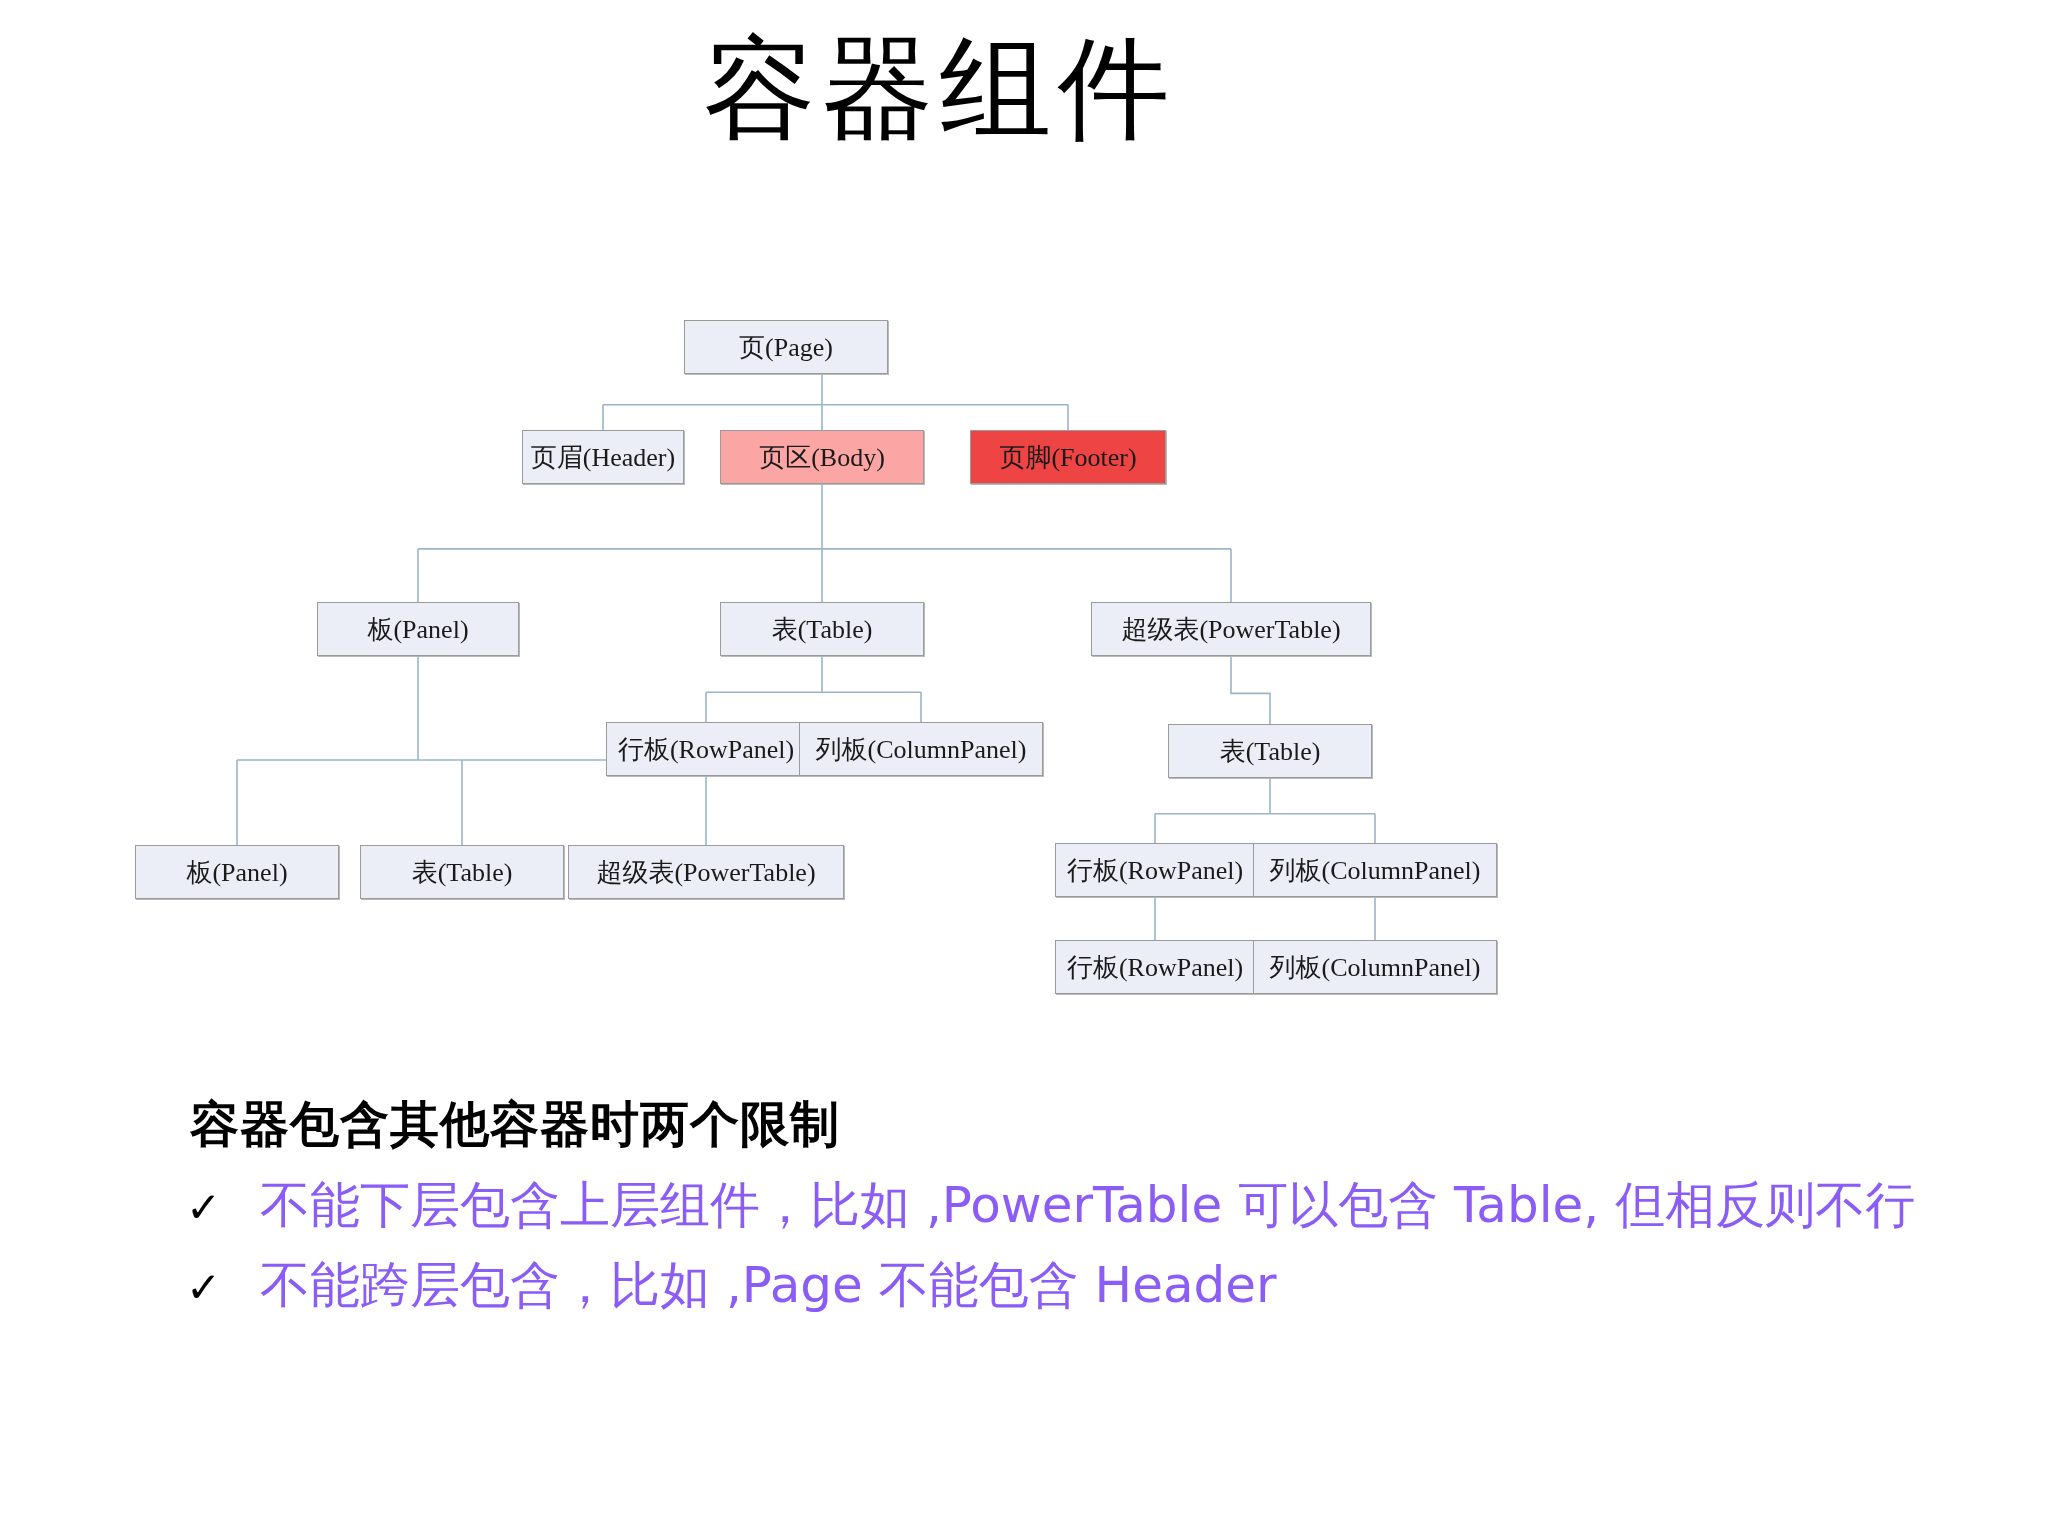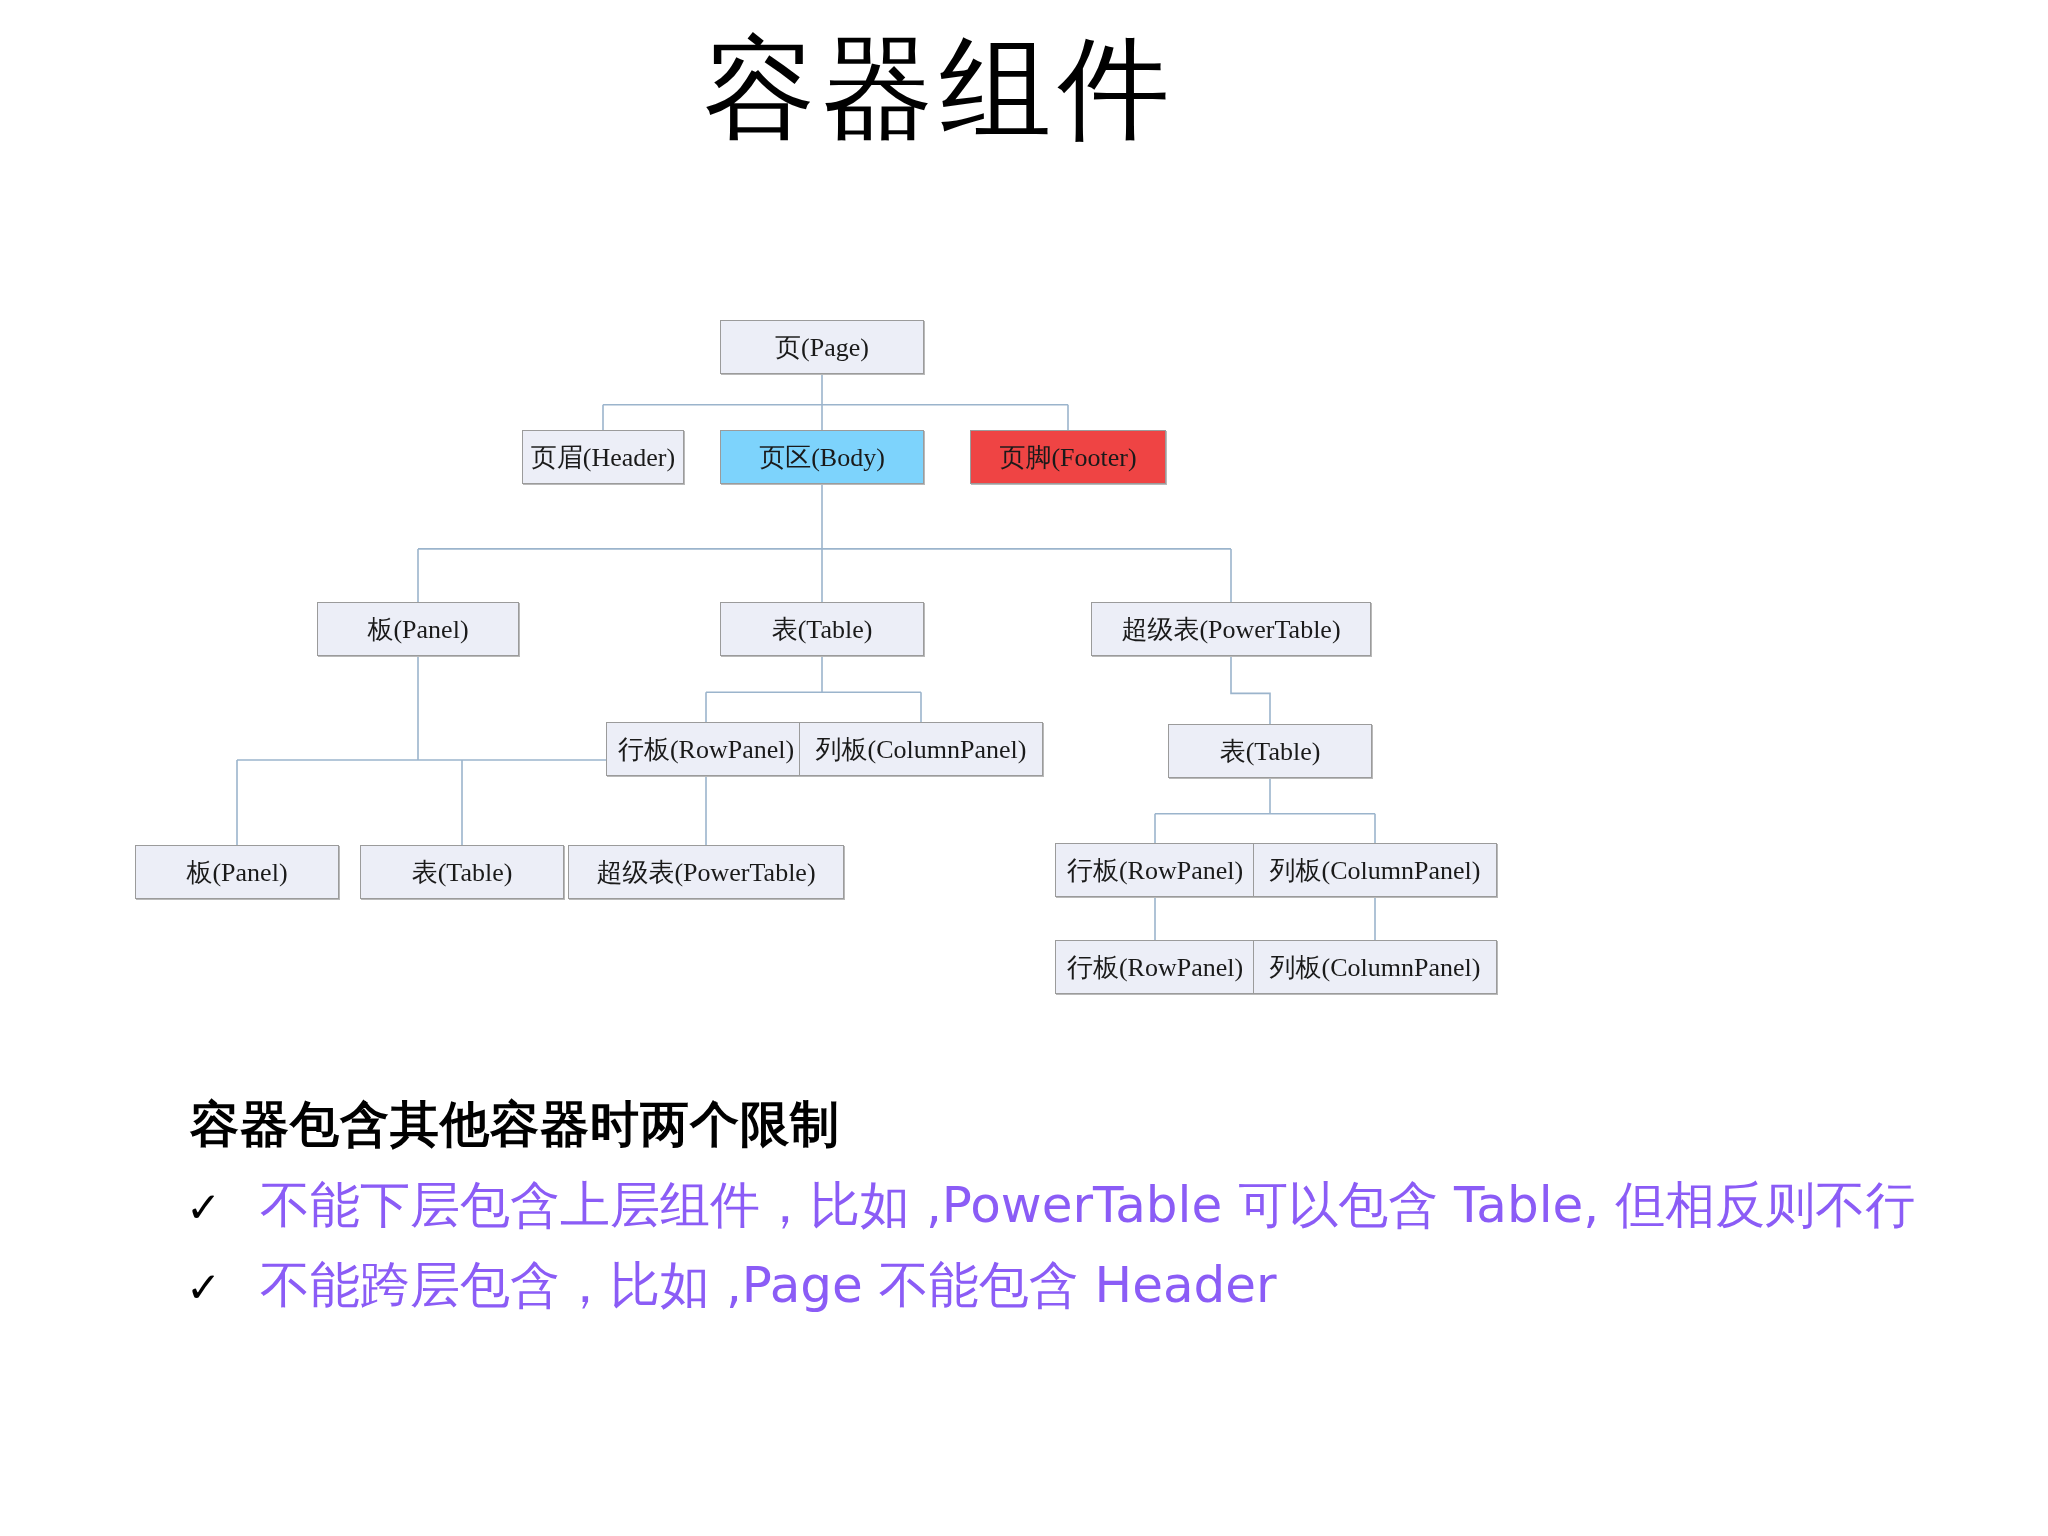--- a/index.html
+++ b/index.html
@@ -108,27 +108,27 @@
         <polyline points="462,759.95 462,845" fill="none" stroke="#9bb4cc" stroke-width="1.6"></polyline>
         <polyline points="706,759.95 706,845" fill="none" stroke="#9bb4cc" stroke-width="1.6"></polyline>
         <polyline points="1270,778 1270,813.75" fill="none" stroke="#9bb4cc" stroke-width="1.6"></polyline>
         <polyline points="1155,813.75 1375,813.75" fill="none" stroke="#9bb4cc" stroke-width="1.6"></polyline>
         <polyline points="1155,813.75 1155,843" fill="none" stroke="#9bb4cc" stroke-width="1.6"></polyline>
         <polyline points="1375,813.75 1375,843" fill="none" stroke="#9bb4cc" stroke-width="1.6"></polyline>
         <polyline points="1155,897 1155,940" fill="none" stroke="#9bb4cc" stroke-width="1.6"></polyline>
         <polyline points="1375,897 1375,940" fill="none" stroke="#9bb4cc" stroke-width="1.6"></polyline>
       </svg>
     <div id="nodes-layer">
-        <div class="node" style="left: 720px; top: 320px; width: 204px; height: 54px; background: rgb(236, 238, 247); border-color: rgb(155, 155, 155);">
+        <div class="node" style="left: 684px; top: 320px; width: 204px; height: 54px; background: rgb(236, 238, 247); border-color: rgb(155, 155, 155);">
           <span>页(Page)</span>
         </div>
         <div class="node" style="left: 522px; top: 430px; width: 162px; height: 54px; background: rgb(236, 238, 247); border-color: rgb(155, 155, 155);">
           <span>页眉(Header)</span>
         </div>
-        <div class="node" style="left: 720px; top: 430px; width: 204px; height: 54px; background: #7dd3fc; border-color: rgb(155, 155, 155);">
+        <div class="node" style="left: 720px; top: 430px; width: 204px; height: 54px; background: #fca5a5; border-color: rgb(155, 155, 155);">
           <span>页区(Body)</span>
         </div>
         <div class="node" style="left: 970px; top: 430px; width: 196px; height: 54px; background: #ef4444; border-color: rgb(155, 155, 155);">
           <span>页脚(Footer)</span>
         </div>
         <div class="node" style="left: 317px; top: 602px; width: 202px; height: 54px; background: rgb(236, 238, 247); border-color: rgb(155, 155, 155);">
           <span>板(Panel)</span>
         </div>
         <div class="node" style="left: 720px; top: 602px; width: 204px; height: 54px; background: rgb(236, 238, 247); border-color: rgb(155, 155, 155);">
           <span>表(Table)</span>

